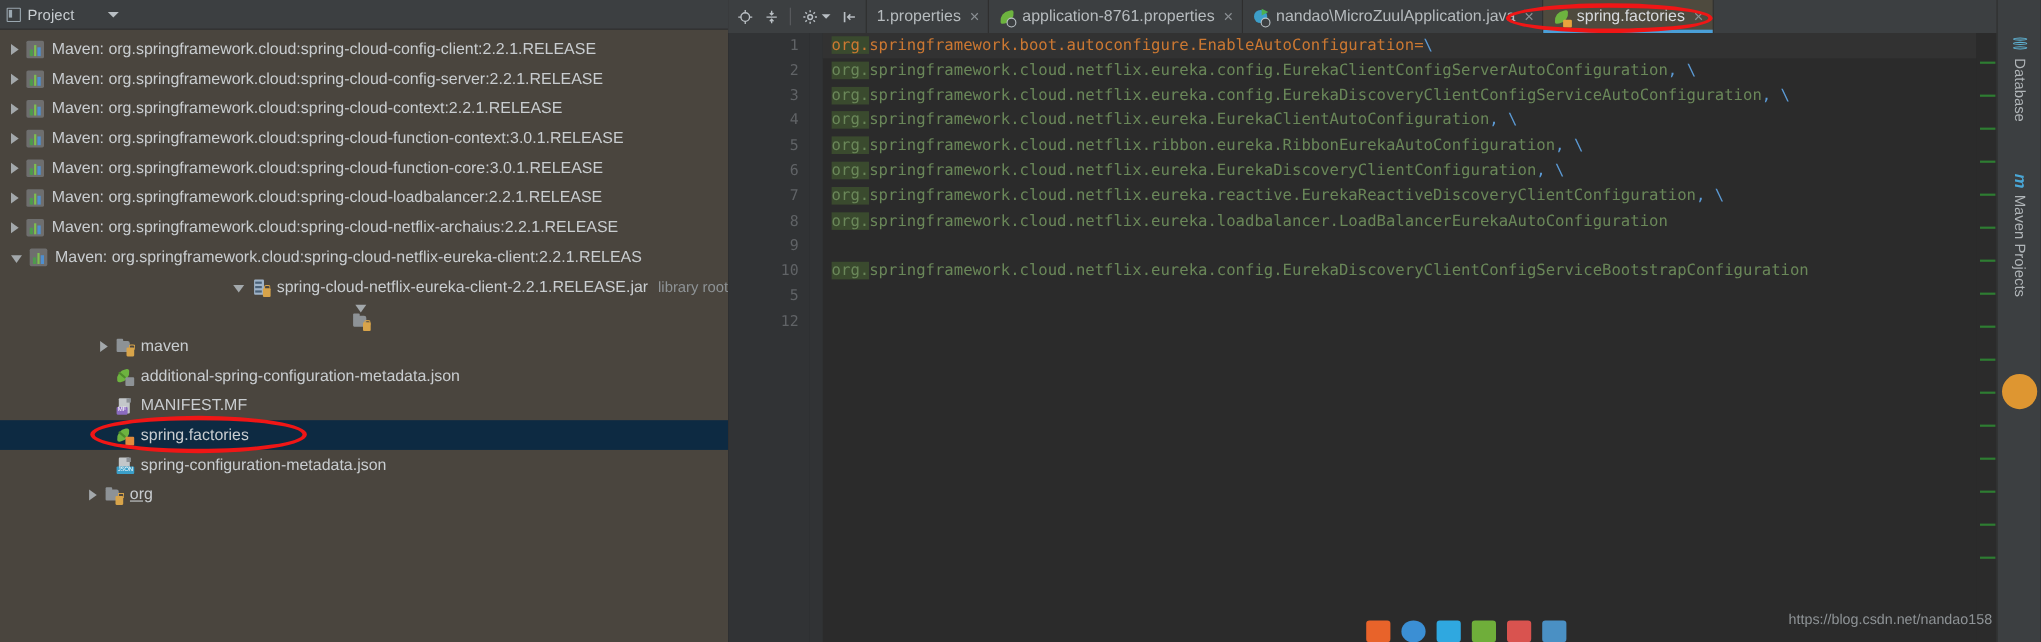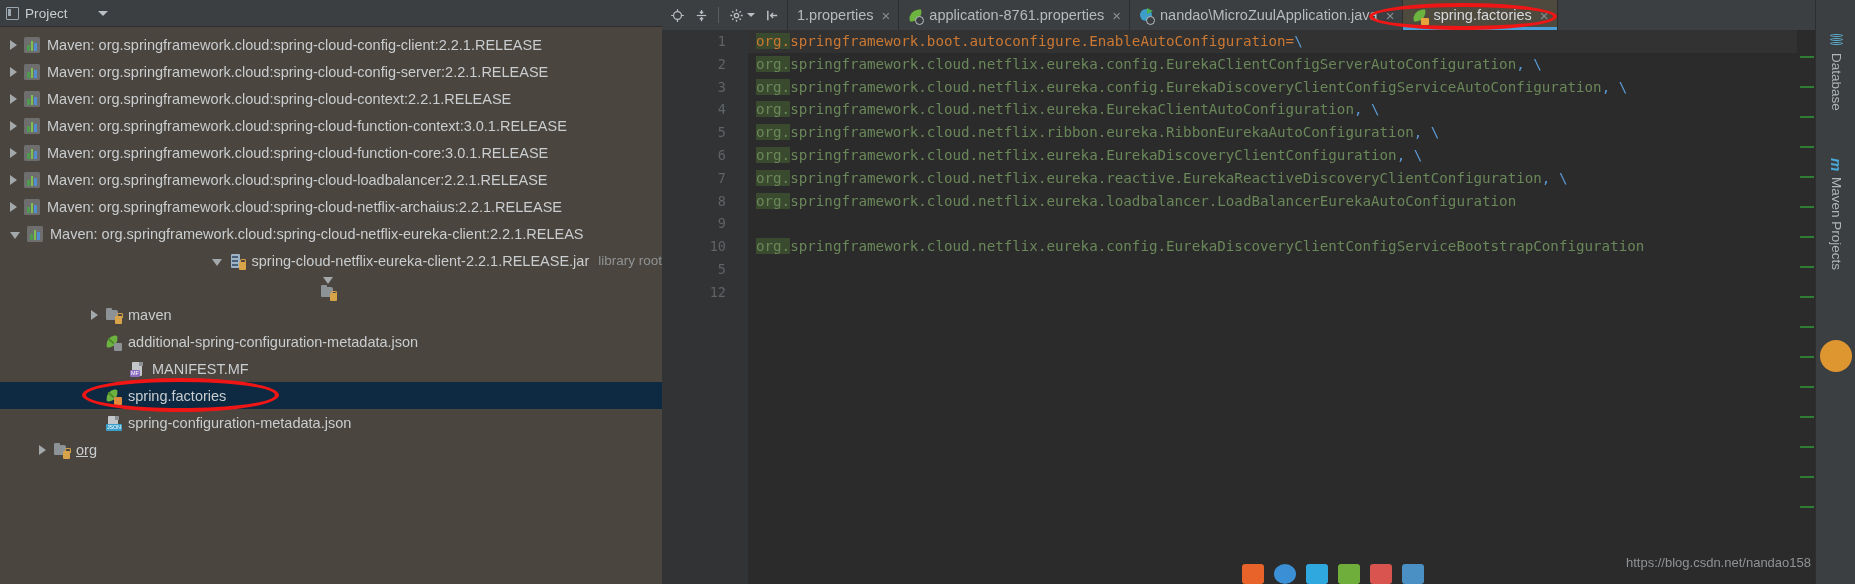--- a/index.html
+++ b/index.html
@@ -384,42 +384,42 @@
           </span>
           <span class="tree-label">maven</span>
         </div>
         <div class="tree-row" style="padding-left: 91px;">
           <span class="tw empty"></span>
           <span class="ic ic-leaf">
             <span class="badge-sq" style="background: rgb(141, 146, 150);"></span>
           </span>
           <span class="tree-label">additional-spring-configuration-metadata.json</span>
         </div>
-        <div class="tree-row" style="padding-left: 91px; margin-left: 24px;">
+        <div class="tree-row" style="padding-left: 91px;">
           <span class="tw empty"></span>
           <span class="ic ic-file">
             <span class="filetag" style="background: rgb(138, 107, 191);">MF</span>
           </span>
           <span class="tree-label">MANIFEST.MF</span>
         </div>
         <div class="tree-row selected" style="padding-left: 91px;">
           <span class="tw empty"></span>
           <span class="ic ic-leaf">
             <span class="badge-sq" style="background: rgb(224, 138, 60);"></span>
           </span>
           <span class="tree-label">spring.factories</span>
         </div>
         <div class="tree-row" style="padding-left: 91px;">
           <span class="tw empty"></span>
           <span class="ic ic-file">
             <span class="filetag" style="background: rgb(59, 159, 201);">JSON</span>
           </span>
           <span class="tree-label">spring-configuration-metadata.json</span>
         </div>
-        <div class="tree-row" style="padding-left: 39px; text-decoration: underline;">
+        <div class="tree-row" style="padding-left: 81px; text-decoration: underline;">
           <span class="tw"></span>
           <span class="ic ic-folder">
             <span class="lockbadge"></span>
           </span>
           <span class="tree-label">org</span>
         </div>
       </div>
 
     <div class="ellipse" style="left:82px; top:378px; width:197px; height:34px;"></div>
   </div>

